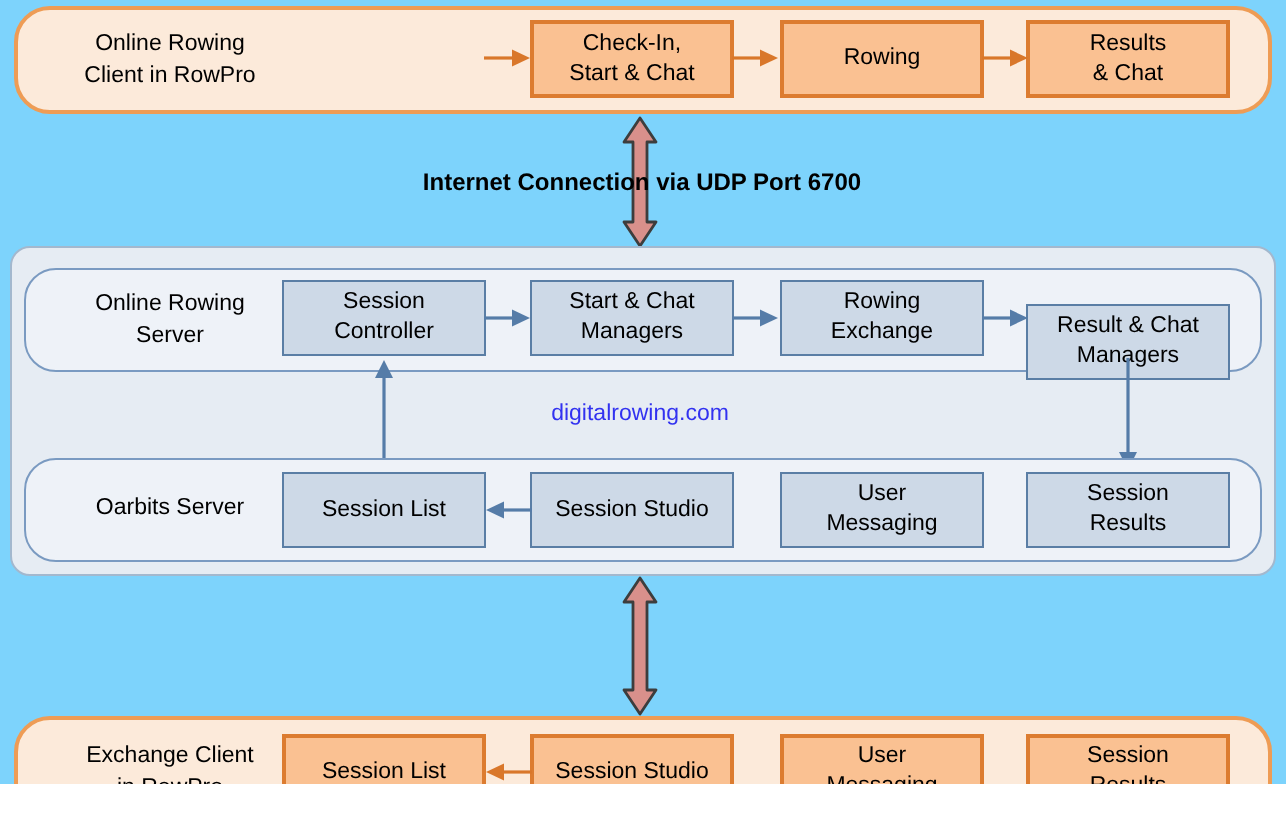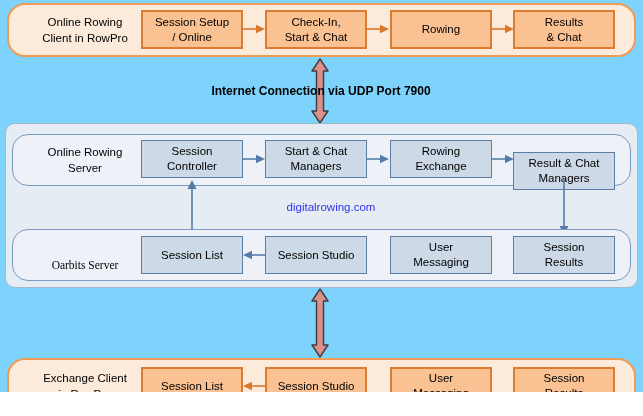--- a/index.html
+++ b/index.html
@@ -22,22 +22,20 @@
   svg.arrow{position:absolute;display:block;}
 </style>
 </head>
 <body>
 
 <div class="canvas">
 
   <div class="group orange" style="left:7px;top:3px;width:629px;height:54px;"></div>
   <div class="glabel" style="left:18px;top:5px;width:134px;height:50px;">Online Rowing
 Client in RowPro</div>
-  <div class="box orange" style="left:141px;top:10px;width:102px;height:39px;">Session Setup
-/ Online</div>
   <div class="box orange" style="left:265px;top:10px;width:102px;height:39px;">Check-In,
 Start &amp; Chat</div>
   <div class="box orange" style="left:390px;top:10px;width:102px;height:39px;">Rowing</div>
   <div class="box orange" style="left:513px;top:10px;width:102px;height:39px;">Results
 &amp; Chat</div>
 
   <svg class="arrow" style="left:242px;top:23px;" width="24" height="12">
     <line x1="0" y1="6" x2="15" y2="6" stroke="var(--orange_arrow)" stroke-width="1.6"></line>
     <polygon points="14,1.8 23,6 14,10.2" fill="var(--orange_arrow)"></polygon>
   </svg>
@@ -46,21 +44,21 @@
     <polygon points="14,1.8 23,6 14,10.2" fill="var(--orange_arrow)"></polygon>
   </svg>
   <svg class="arrow" style="left:491px;top:23px;" width="24" height="12">
     <line x1="0" y1="6" x2="15" y2="6" stroke="var(--orange_arrow)" stroke-width="1.6"></line>
     <polygon points="14,1.8 23,6 14,10.2" fill="var(--orange_arrow)"></polygon>
   </svg>
 
   <svg class="arrow" style="left:310px;top:58px;" width="20" height="66">
     <polygon points="10,1 2,13 6.5,13 6.5,53 2,53 10,65 18,53 13.5,53 13.5,13 18,13" fill="var(--double_arrow_fill)" stroke="var(--double_arrow_stroke)" stroke-width="1.4" stroke-linejoin="round"></polygon>
   </svg>
-  <div class="conn-label" style="left:321px;top:84px;">Internet Connection via UDP Port 7900</div>
+  <div class="conn-label" style="left:321px;top:84px;">Internet Connection via UDP Port 6700</div>
 
   <div class="panel-outer" style="left:5px;top:123px;width:633px;height:165px;"></div>
 
   <div class="panel-inner" style="left:12px;top:134px;width:619px;height:52px;"></div>
   <div class="glabel" style="left:18px;top:136px;width:134px;height:48px;">Online Rowing
 Server</div>
   <div class="box blue" style="left:141px;top:140px;width:102px;height:38px;">Session
 Controller</div>
   <div class="box blue" style="left:265px;top:140px;width:102px;height:38px;">Start &amp; Chat
 Managers</div>
@@ -75,33 +73,33 @@
   </svg>
   <svg class="arrow" style="left:366px;top:153px;" width="24" height="12">
     <line x1="0" y1="6" x2="15" y2="6" stroke="var(--blue_arrow)" stroke-width="1.6"></line>
     <polygon points="14,1.8 23,6 14,10.2" fill="var(--blue_arrow)"></polygon>
   </svg>
   <svg class="arrow" style="left:491px;top:153px;" width="24" height="12">
     <line x1="0" y1="6" x2="15" y2="6" stroke="var(--blue_arrow)" stroke-width="1.6"></line>
     <polygon points="14,1.8 23,6 14,10.2" fill="var(--blue_arrow)"></polygon>
   </svg>
 
-  <div class="watermark" style="left:321px;top:201px;padding-left:20px;">digitalrowing.com</div>
+  <div class="watermark" style="left:310px;top:201px;padding-left:20px;">digitalrowing.com</div>
 
   <svg class="arrow" style="left:186px;top:179px;" width="12" height="57">
     <line x1="6" y1="57" x2="6" y2="9" stroke="var(--blue_arrow)" stroke-width="1.6"></line>
     <polygon points="6,1 1.5,10 10.5,10" fill="var(--blue_arrow)"></polygon>
   </svg>
   <svg class="arrow" style="left:558px;top:179px;" width="12" height="57">
     <line x1="6" y1="0" x2="6" y2="48" stroke="var(--blue_arrow)" stroke-width="1.6"></line>
     <polygon points="6,56 1.5,47 10.5,47" fill="var(--blue_arrow)"></polygon>
   </svg>
 
   <div class="panel-inner" style="left:12px;top:229px;width:619px;height:52px;"></div>
-  <div class="glabel" style="left:18px;top:241px;width:134px;height:48px;font-family:Liberation Serif, serif;">Oarbits Server</div>
+  <div class="glabel" style="left:18px;top:230px;width:134px;height:48px;">Oarbits Server</div>
   <div class="box blue" style="left:141px;top:236px;width:102px;height:38px;">Session List</div>
   <div class="box blue" style="left:265px;top:236px;width:102px;height:38px;">Session Studio</div>
   <div class="box blue" style="left:390px;top:236px;width:102px;height:38px;">User
 Messaging</div>
   <div class="box blue" style="left:513px;top:236px;width:102px;height:38px;">Session
 Results</div>
 
   <svg class="arrow" style="left:242px;top:249px;" width="24" height="12">
     <line x1="24" y1="6" x2="9" y2="6" stroke="var(--blue_arrow)" stroke-width="1.6"></line>
     <polygon points="10,1.8 1,6 10,10.2" fill="var(--blue_arrow)"></polygon>

